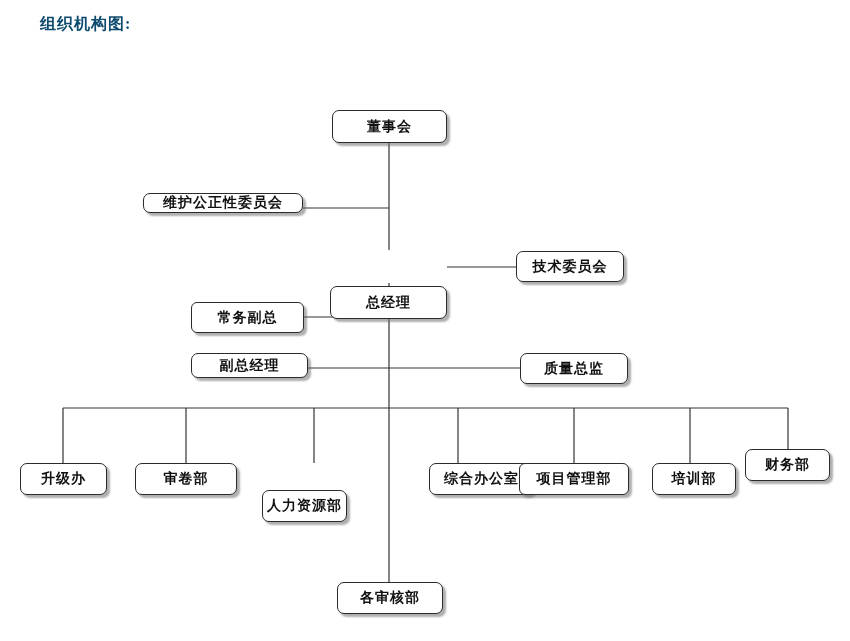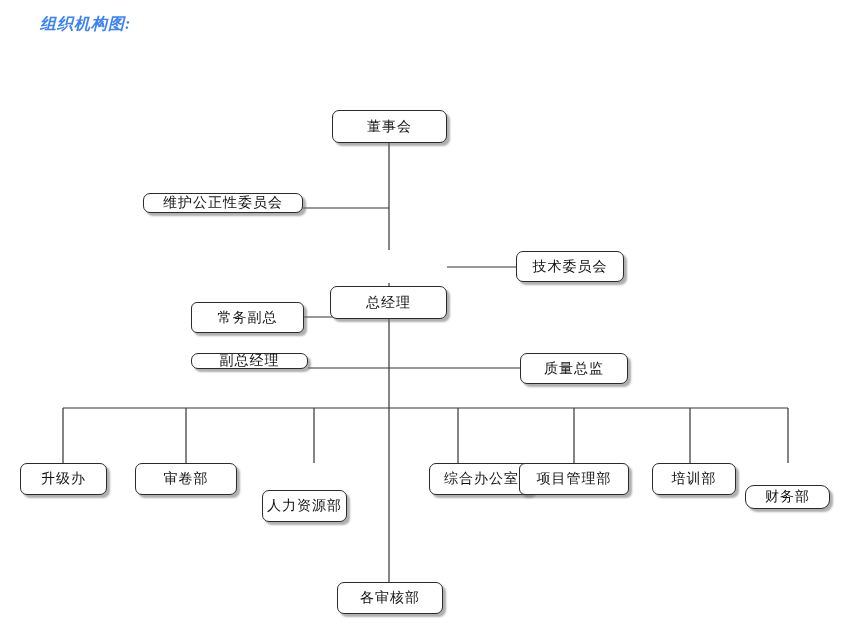--- a/index.html
+++ b/index.html
@@ -14,23 +14,22 @@
     height: 641px;
     background: #ffffff;
     overflow: hidden;
   }
   .title {
     position: absolute;
     left: 40px;
     top: 14px;
     font-size: 16px;
     font-weight: bold;
-    color: #3b82f6;
+    color: #0c4a6e;
     letter-spacing: 1px;
-    font-style: italic;
   }
   svg.connectors {
     position: absolute;
     left: 0;
     top: 0;
     width: 850px;
     height: 641px;
   }
   svg.connectors line {
     stroke: #333333;
@@ -40,40 +39,40 @@
     position: absolute;
     box-sizing: border-box;
     background: #ffffff;
     border: 1.5px solid #2b2b2b;
     border-radius: 7px;
     box-shadow: 3px 3px 2px rgba(110,110,110,0.55);
     display: flex;
     align-items: center;
     justify-content: center;
     font-size: 14px;
-    font-weight: normal;
+    font-weight: bold;
     color: #111111;
     letter-spacing: 1px;
     white-space: nowrap;
   }
   
   .n-board        { left:332px; top:110px; width:115px; height:33px; }
   .n-impartiality { left:143px; top:193px; width:160px; height:20px; }
   .n-gm           { left:330px; top:250px; width:117px; height:33px;margin-top:36px; }
   .n-tech         { left:516px; top:251px; width:108px; height:31px; }
   .n-evp          { left:191px; top:302px; width:113px; height:31px;border-radius:6px; }
-  .n-dgm          { left:191px; top:353px; width:117px; height:16px; }
+  .n-dgm          { left:191px; top:353px; width:117px; height:25px; }
   .n-qd           { left:520px; top:353px; width:108px; height:31px; }
   .n-upgrade      { left:20px;  top:463px; width:87px;  height:32px; }
   .n-review       { left:135px; top:463px; width:102px; height:32px; }
   .n-hr           { left:262px; top:490px; width:85px; height:32px; }
   .n-office       { left:405px; top:463px; width:105px; height:32px;margin-left:24px; }
   .n-pm           { left:519px; top:463px; width:110px; height:32px;border-radius:6px; }
   .n-training     { left:652px; top:463px; width:84px;  height:32px; }
-  .n-finance      { left:745px; top:485px; width:85px;  height:24px;border-radius:9px; }
+  .n-finance      { left:745px; top:449px; width:85px;  height:32px; }
   .n-audit        { left:337px; top:582px; width:106px; height:32px; }
 </style>
 </head>
 <body>
 
 <div class="canvas">
 
   <div class="title">组织机构图:</div>
 
   <svg class="connectors" width="850" height="641" viewBox="0 0 850 641" aria-hidden="true">

